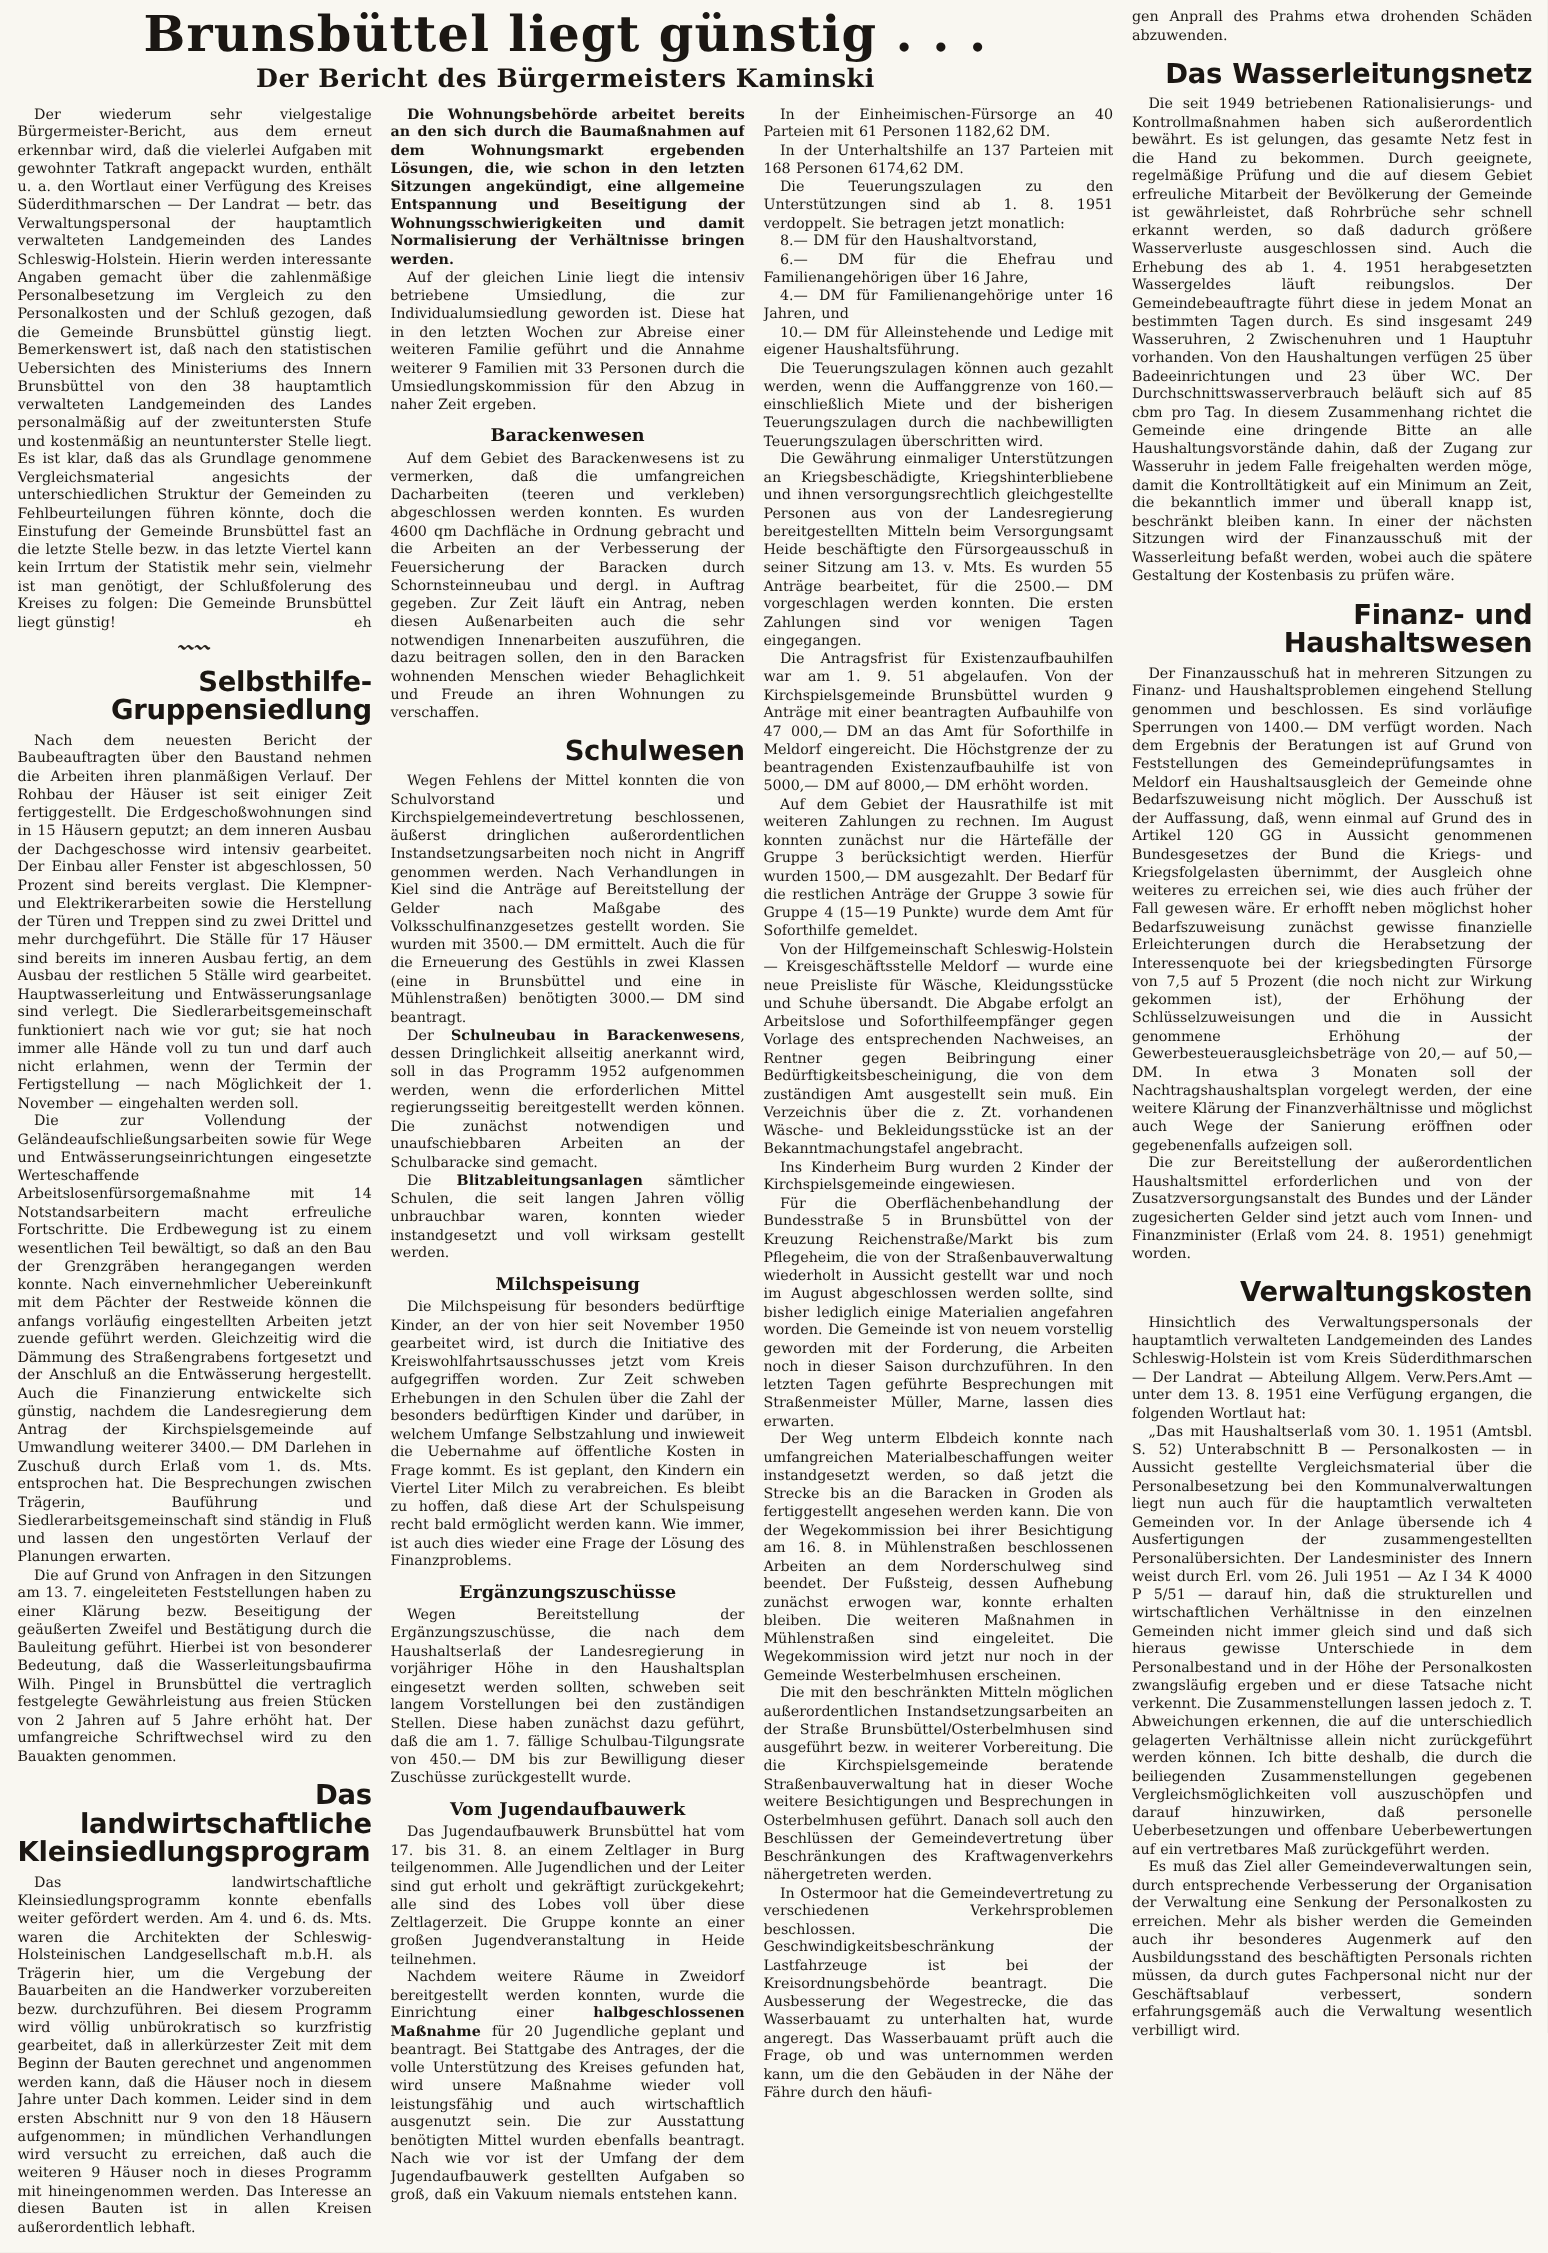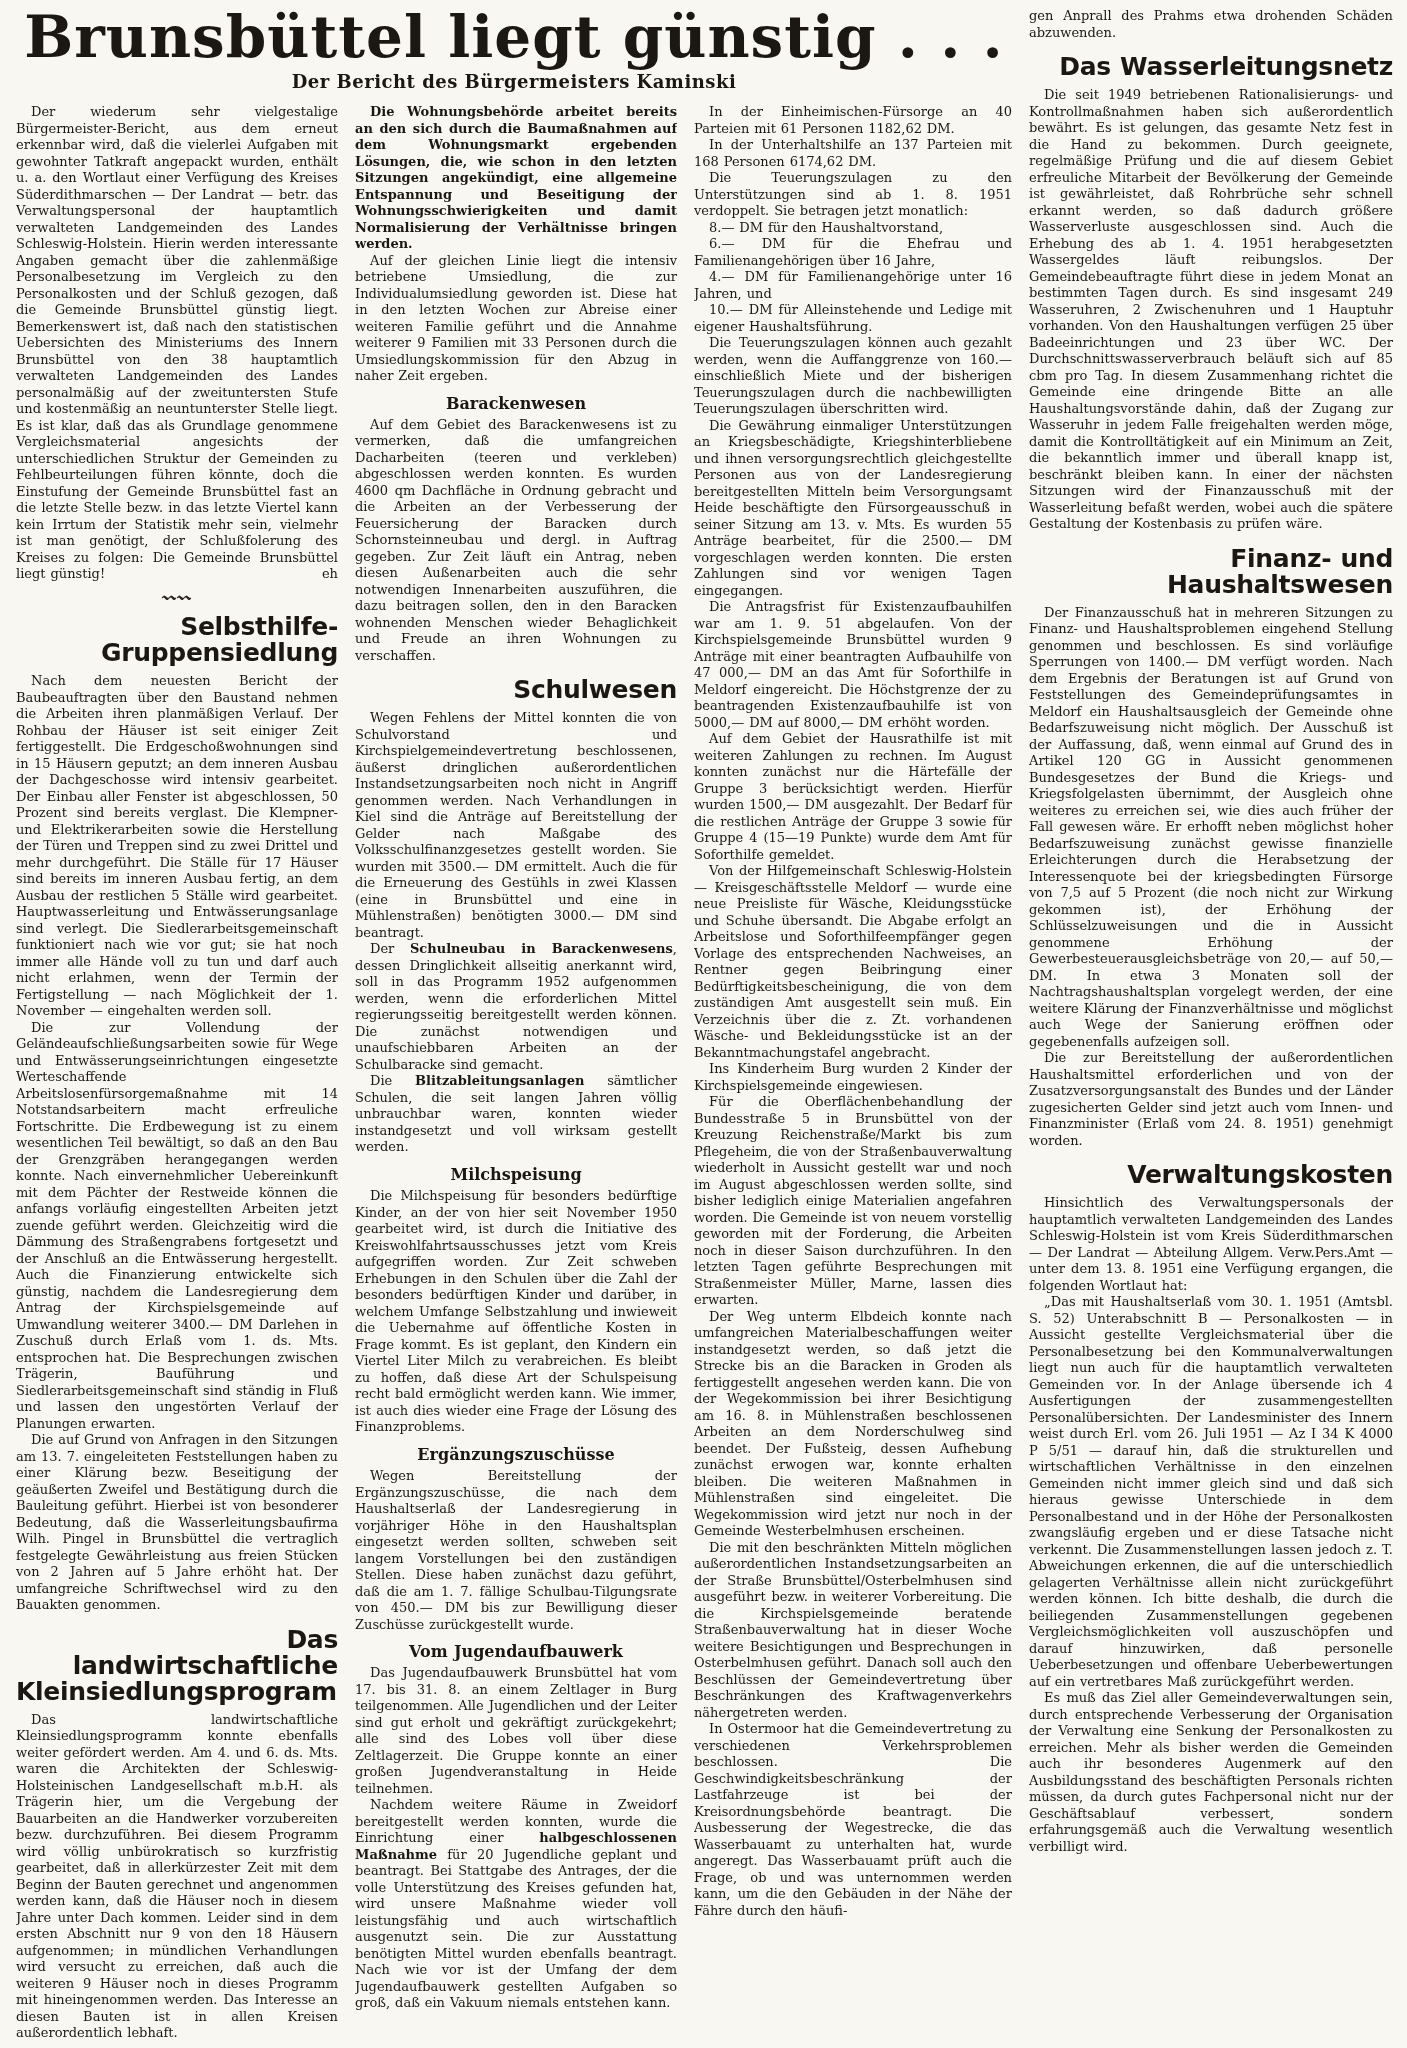--- a/index.html
+++ b/index.html
@@ -20,29 +20,29 @@
   }
   .masthead{
     grid-column:1 / 4;grid-row:1;
     text-align:center;
     padding:0 0 12px 0;
   }
   .headline{
     margin:0;
     font-family:"DejaVu Serif", serif;
     font-weight:bold;
-    font-size:58px;
+    font-size:45px;
     line-height:1.02;
     letter-spacing:1px;
     white-space:nowrap;
   }
   .subtitle{
     margin:4px 0 0 0;
     font-weight:bold;
-    font-size:18px;
+    font-size:23px;
     letter-spacing:0.5px;
   }
   .col{
     grid-row:2;
     overflow:hidden;
     text-align:justify;
     font-size:13px;
     line-height:1.27;
     word-spacing:0.06em;
     hyphens:auto;

